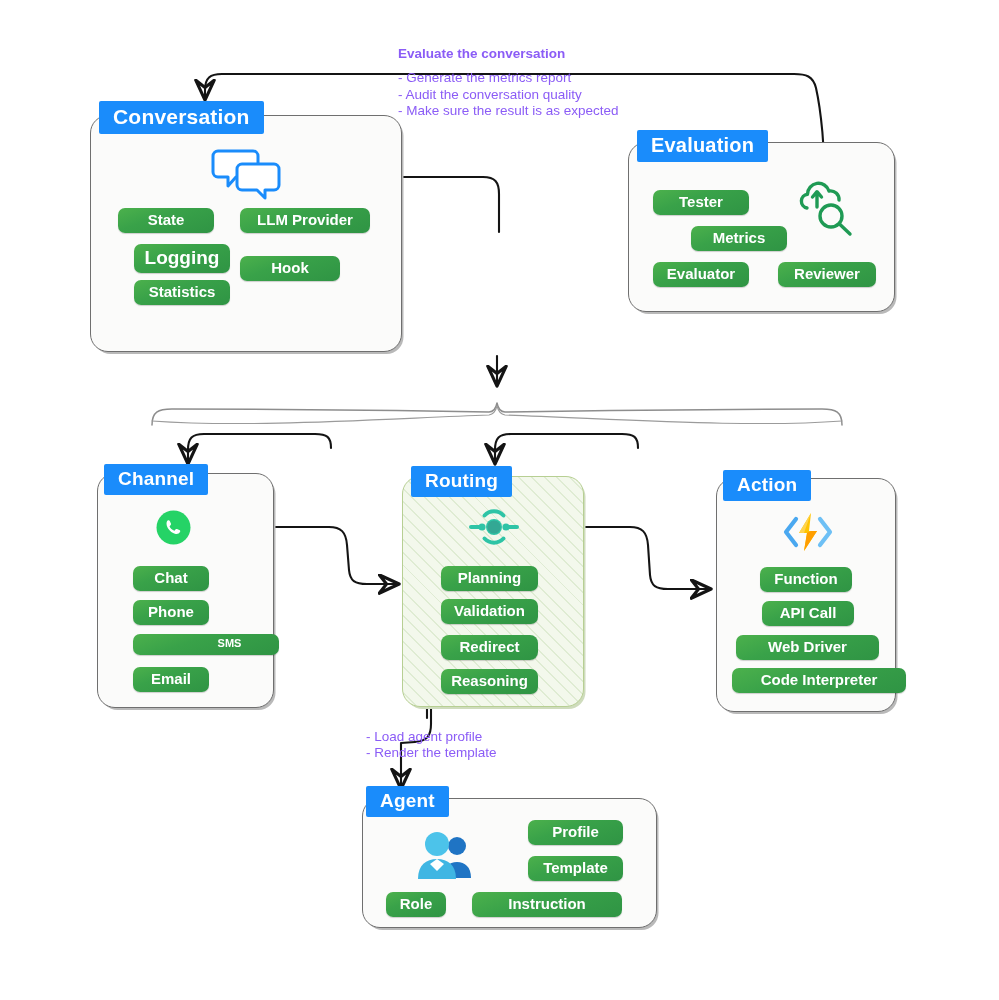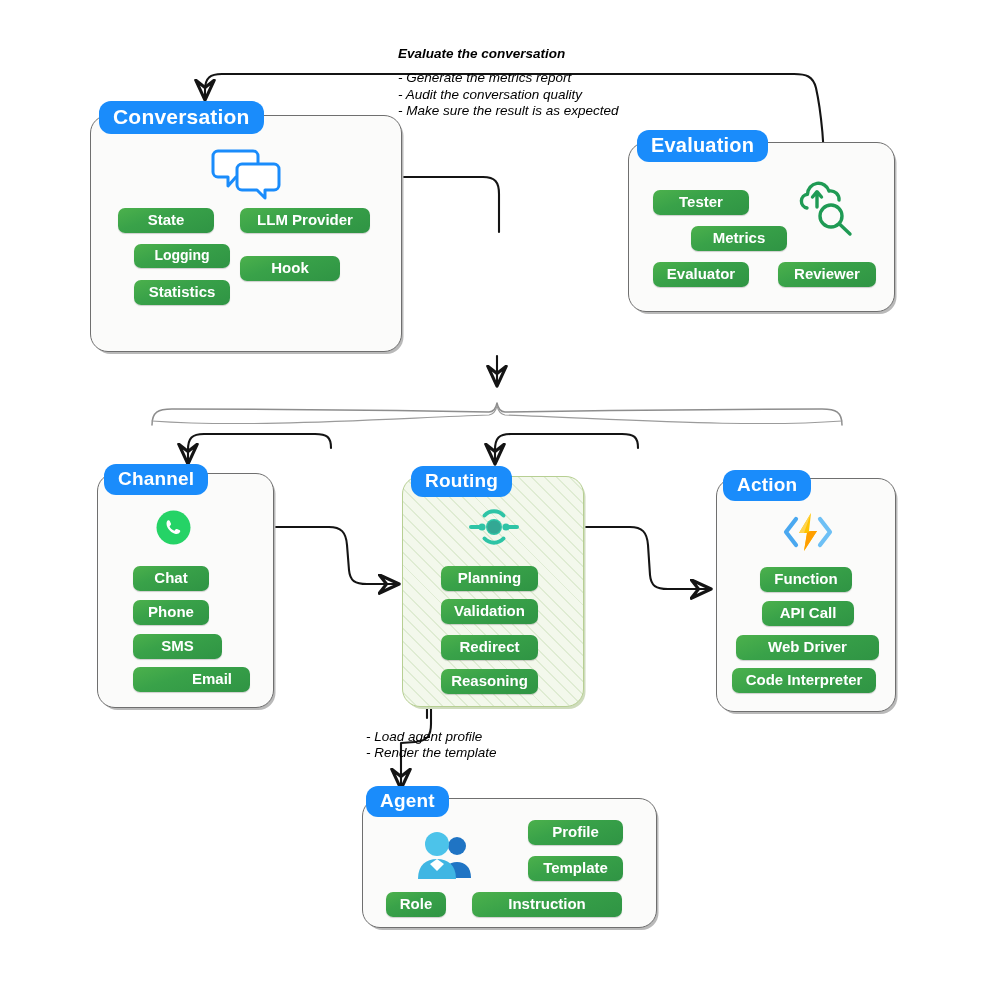--- a/index.html
+++ b/index.html
@@ -31,21 +31,21 @@
         rgba(255,255,255,0) 9px),
       #f3f8ec;
     box-shadow:2.5px 3px 0 -1px #cfdcbd;
   }
 
   .hdr{
     position:absolute;
     background:#1a8cfb;
     color:#ffffff;
     font-weight:bold;
-    border-radius:12px;
+    border-radius:2px;
     padding:5px 14px 6px 14px;
     white-space:nowrap;
     line-height:1.05;
     letter-spacing:.2px;
     z-index:6;
   }
 
   .pill{
     position:absolute;
     color:#ffffff;
@@ -55,21 +55,21 @@
     border-radius:7px;
     padding:4px 0 5px 0;
     background:linear-gradient(160deg,#4cb14c 0%,#39a249 38%,#2f9444 100%);
     box-shadow:0 1px 1px rgba(0,0,0,.18);
     line-height:1.05;
     z-index:4;
   }
 
   .ico{position:absolute;z-index:5;}
 
-  .note{position:absolute;color:#000000;z-index:7;font-style:italic;}
+  .note{position:absolute;color:#8b5cf6;z-index:7;}
   .note .t{font-weight:bold;font-size:13.5px;margin-bottom:9px;white-space:nowrap;}
   .note .l{font-size:13.5px;line-height:16.6px;white-space:nowrap;}
   .note.compact .l{line-height:16px;}
 </style>
 </head>
 <body>
 
 <div id="stage">
 
   <svg id="wires" viewBox="0 0 999 1000">
@@ -117,21 +117,21 @@
 
   <div class="ico" style="left:210px;top:148px;width:72px;height:52px;">
     <svg viewBox="0 0 72 52" width="72" height="52" fill="none" stroke="#1a8cfb" stroke-width="3" stroke-linejoin="round" stroke-linecap="round">
       <path d="M8,3 H43 a5,5 0 0 1 5,5 V24 a5,5 0 0 1 -5,5 H26 l-8,9 v-9 H8 a5,5 0 0 1 -5,-5 V8 a5,5 0 0 1 5,-5 Z" fill="#ffffff"></path>
       <path d="M32,16 H64 a5,5 0 0 1 5,5 V37 a5,5 0 0 1 -5,5 H55 v8 l-8,-8 H32 a5,5 0 0 1 -5,-5 V21 a5,5 0 0 1 5,-5 Z" fill="#ffffff"></path>
     </svg>
   </div>
 
   <div class="pill" style="left:118px;top:208px;width:96px;font-size:15px;">State</div>
   <div class="pill" style="left:240px;top:208px;width:130px;font-size:15px;">LLM Provider</div>
-  <div class="pill" style="left:134px;top:244px;width:96px;font-size:14px;">Logging</div>
+  <div class="pill" style="left:134px;top:244px;width:96px;font-size:19px;">Logging</div>
   <div class="pill" style="left:240px;top:244px;width:100px;font-size:15px;margin-top:12px;">Hook</div>
   <div class="pill" style="left:134px;top:280px;width:96px;font-size:15px;">Statistics</div>
 
   <div class="card" style="left:628px;top:142px;width:265px;height:168px;"></div>
   <div class="hdr" style="left:637px;top:130px;font-size:20px;">Evaluation</div>
 
   <div class="ico" style="left:795px;top:178px;width:62px;height:62px;">
     <svg viewBox="0 0 62 62" width="62" height="62" fill="none" stroke="#1f9a54" stroke-width="3.4" stroke-linecap="round" stroke-linejoin="round">
       <path d="M12,30 a7,7 0 0 1 0.5,-13.8 A11,11 0 0 1 34,13 a8.5,8.5 0 0 1 10,9"></path>
       <path d="M22,29 L22,14 M17.5,19 L22,13.7 L26.5,19"></path>
@@ -163,61 +163,61 @@
                l-0.7,0.7 c-0.3,0.3 -0.3,0.6 -0.1,0.9 c0.9,1.7 2.3,3 4.1,3.8
                c0.4,0.2 0.7,0.1 0.9,-0.2 l0.8,-1 c0.4,-0.5 0.9,-0.6 1.5,-0.4 l2.3,0.9
                c0.9,0.4 1.2,1.2 0.7,2.1 c-0.8,1.5 -2.4,2.2 -4.2,1.9
                c-4.3,-0.8 -8.1,-4.4 -9.1,-8.6 C11.3,13.8 11.7,12.2 12.6,11.6 Z" fill="#ffffff"></path>
       <path d="M29,27.5 l-5.2,-1.6 l1.4,5.4 Z" fill="#25d366" transform="rotate(170 26 28)"></path>
     </svg>
   </div>
 
   <div class="pill" style="left:133px;top:566px;width:76px;font-size:15px;">Chat</div>
   <div class="pill" style="left:133px;top:600px;width:76px;font-size:15px;">Phone</div>
-  <div class="pill" style="left:133px;top:634px;width:89px;font-size:15px;">SMS</div>
-  <div class="pill" style="left:133px;top:667px;width:76px;font-size:15px;padding-left:41px;">Email</div>
+  <div class="pill" style="left:133px;top:634px;width:99px;font-size:11px;padding-left:47px;">SMS</div>
+  <div class="pill" style="left:133px;top:667px;width:76px;font-size:15px;">Email</div>
 
   <div class="card hatched" style="left:402px;top:476px;width:180px;height:229px;"></div>
   <div class="hdr" style="left:411px;top:466px;font-size:19px;">Routing</div>
 
   <div class="ico" style="left:463px;top:502px;width:62px;height:50px;">
     <svg viewBox="0 0 62 50" width="62" height="50" fill="none" stroke="#2ec4a6" stroke-width="4" stroke-linecap="round">
       <path d="M21.5,13.5 a13,13 0 0 1 19,0"></path>
       <path d="M40.5,36.5 a13,13 0 0 1 -19,0"></path>
       <circle cx="31" cy="25" r="8" fill="#2ec4a6" stroke="none"></circle>
       <circle cx="31" cy="25" r="6.6" fill="#33a894" stroke="none"></circle>
       <path d="M8,25 H17"></path>
       <path d="M45,25 H54"></path>
       <circle cx="19" cy="25" r="3.6" fill="#2ec4a6" stroke="none"></circle>
       <circle cx="43" cy="25" r="3.6" fill="#2ec4a6" stroke="none"></circle>
     </svg>
   </div>
 
   <div class="pill" style="left:441px;top:566px;width:97px;font-size:15px;">Planning</div>
   <div class="pill" style="left:441px;top:599px;width:97px;font-size:15px;">Validation</div>
-  <div class="pill" style="left:441px;top:635px;width:97px;font-size:15px;">Redirect</div>
+  <div class="pill" style="left:441px;top:635px;width:97px;font-size:15px;border-radius:8px;">Redirect</div>
   <div class="pill" style="left:441px;top:669px;width:97px;font-size:15px;">Reasoning</div>
 
   <div class="card" style="left:716px;top:478px;width:178px;height:232px;"></div>
   <div class="hdr" style="left:723px;top:470px;font-size:19px;">Action</div>
 
   <div class="ico" style="left:780px;top:510px;width:56px;height:44px;">
     <svg viewBox="0 0 56 44" width="56" height="44" fill="none" stroke-linecap="round" stroke-linejoin="round">
       <path d="M16,9 L6,22 L16,35" stroke="#4aa8f0" stroke-width="4.2"></path>
       <path d="M40,9 L50,22 L40,35" stroke="#6ec0f5" stroke-width="4.2"></path>
       <path d="M31,3 L19,23 H27 L24,41 L37,21 H29 Z" fill="#ffc400" stroke="none"></path>
       <path d="M31,3 L19,23 H24 L31,3 Z" fill="#ffd34d" stroke="none"></path>
       <path d="M27,23 L24,41 L37,21 H31 Z" fill="#ff9e00" stroke="none"></path>
     </svg>
   </div>
 
   <div class="pill" style="left:760px;top:567px;width:92px;font-size:15px;">Function</div>
   <div class="pill" style="left:762px;top:601px;width:92px;font-size:15px;">API Call</div>
   <div class="pill" style="left:736px;top:635px;width:143px;font-size:15px;">Web Driver</div>
-  <div class="pill" style="left:732px;top:668px;width:144px;font-size:15px;">Code Interpreter</div>
+  <div class="pill" style="left:732px;top:668px;width:174px;font-size:15px;">Code Interpreter</div>
 
   <div class="note compact" style="left:366px;top:729px;">
     <div class="l">- Load agent profile</div>
     <div class="l">- Render the template</div>
   </div>
 
   <div class="card" style="left:362px;top:798px;width:293px;height:128px;"></div>
   <div class="hdr" style="left:366px;top:786px;font-size:19px;">Agent</div>
 
   <div class="ico" style="left:412px;top:829px;width:62px;height:54px;">

